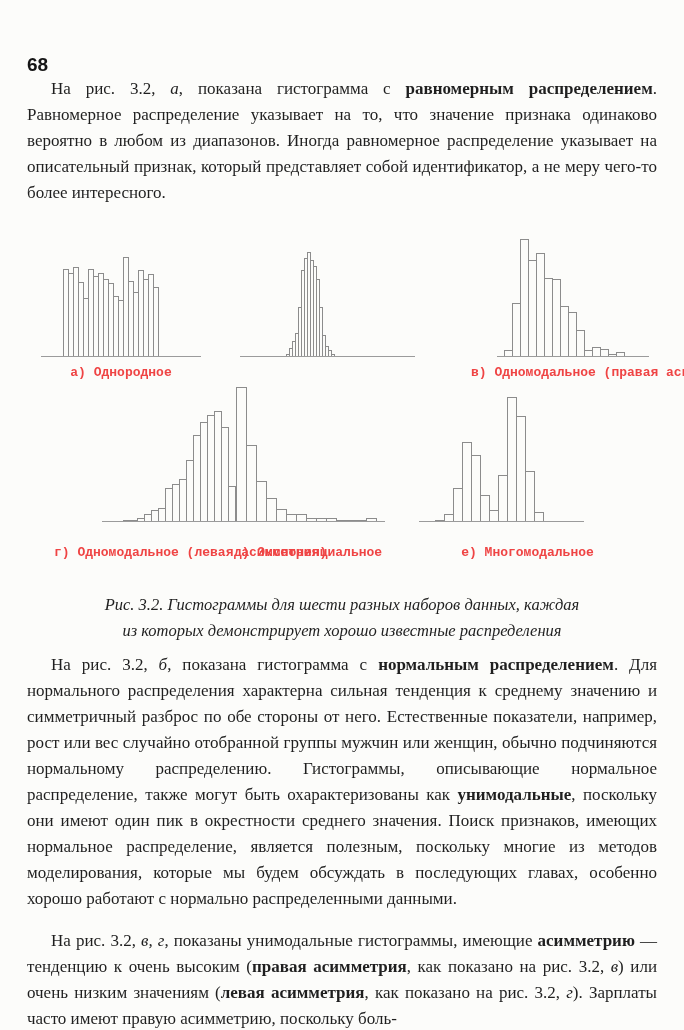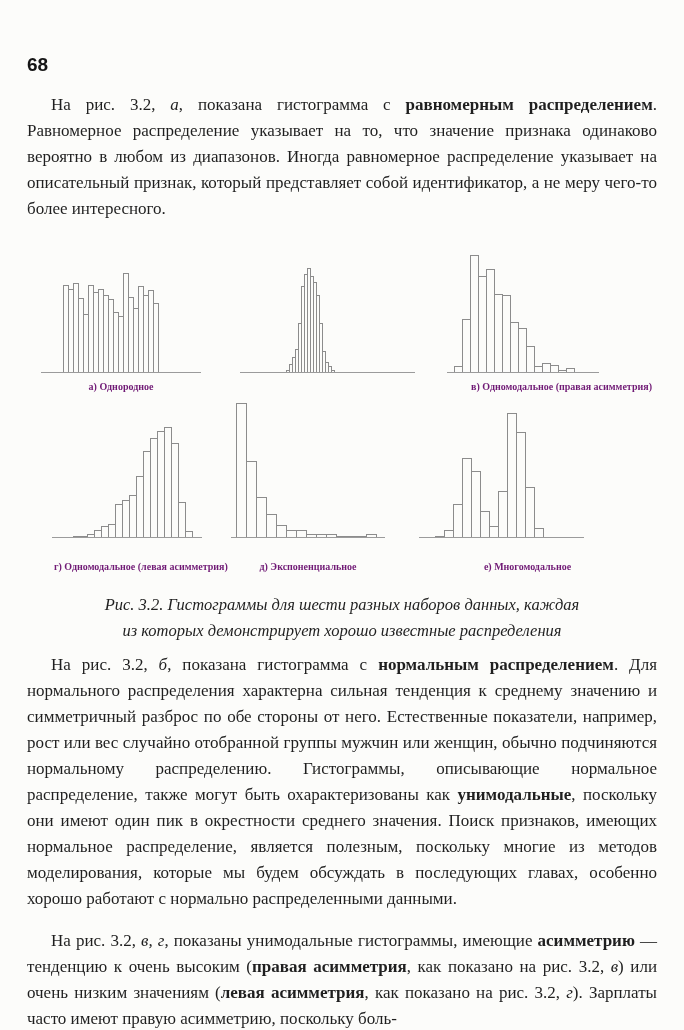--- a/index.html
+++ b/index.html
@@ -21,53 +21,53 @@
   
   .para{
     margin:0;
     font-size:17px;line-height:26px;
     text-align:justify;
     text-indent:24px;
     color:#1f1f1f;
   }
   .para b{font-weight:bold;}
   .para i{font-style:italic;}
-  #p1{margin-top:16px;}
+  #p1{}
   #p2{margin-top:8px;}
   #p3{margin-top:16px;}
   
   .figure{margin-top:10px;}
   .hist-row{position:relative;}
   #row1{height:166px;}
   #row2{height:180px;margin-top:2px;}
   .hist-cell{position:absolute;display:flex;flex-direction:column;align-items:center;}
   .hist-plot{position:relative;border-bottom:1px solid #9b9b9b;}
   #row1 .hist-plot{height:140px;}
   #row2 .hist-plot{height:137px;}
   .bars{position:absolute;bottom:0;display:flex;align-items:flex-end;}
   .bar{box-sizing:border-box;background:#fcfcfa;border:1px solid #8c8c8c;border-bottom:none;margin-right:-1px;}
   .hist-label{
-    font-family:Liberation Serif, serif;
-    font-weight:bold;font-size:10px;color:#701a75;white-space:nowrap;
+    font-family:Liberation Mono, monospace;
+    font-weight:bold;font-size:13px;color:#ef4444;white-space:nowrap;
   }
   #row1 .hist-label{margin-top:8px;}
   #row2 .hist-label{margin-top:23px;}
   .c1 .hist-label{transform:translateX(8px);}
   .c2 .hist-label{transform:translateX(38px);}
   .c3 .hist-label{transform:translateX(14px);}
   .c5 .hist-label{transform:translateX(26px);}
   
   .c0{left:14px;top:0;}
   .c1{left:213px;top:0;}
   .c2{left:406px;top:0;}
   .c3{left:13px;top:0;}
   .c4{left:204px;top:0;}
   .c5{left:392px;top:0;}
   
-  .caption{margin-top:12px;text-align:center;font-style:italic;font-size:16.5px;line-height:26px;color:#1f1f1f;}
+  .caption{margin-top:28px;text-align:center;font-style:italic;font-size:16.5px;line-height:26px;color:#1f1f1f;}
 </style>
 </head>
 <body>
 
 <div class="page">
 
   <div class="hdr">
     <span class="pnum">68</span>
   </div>
 

